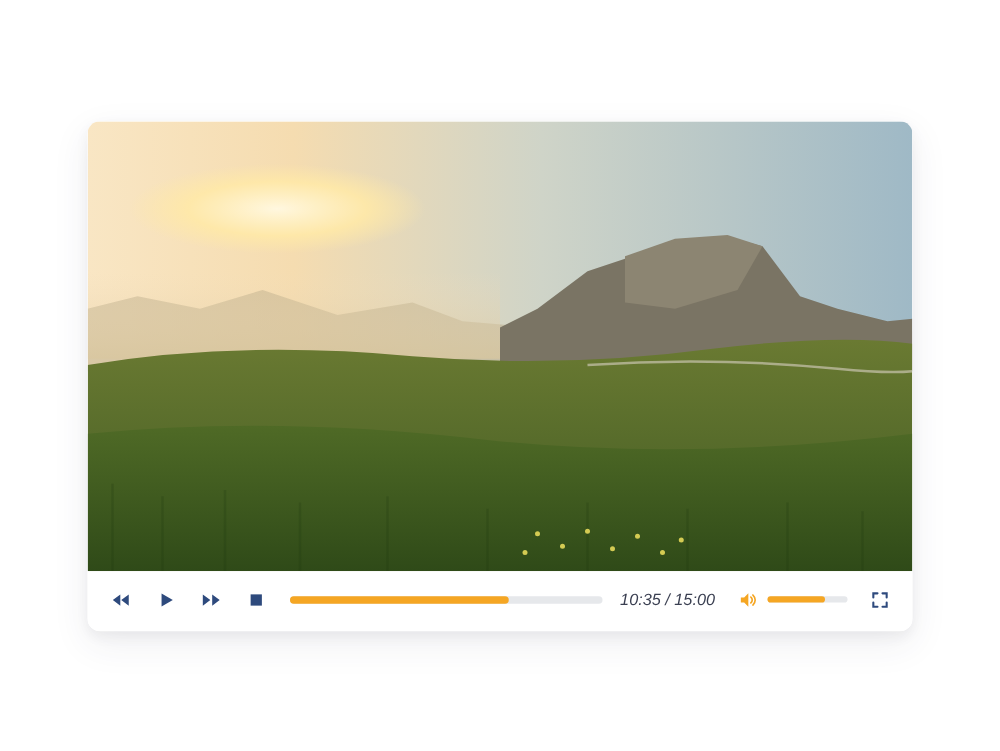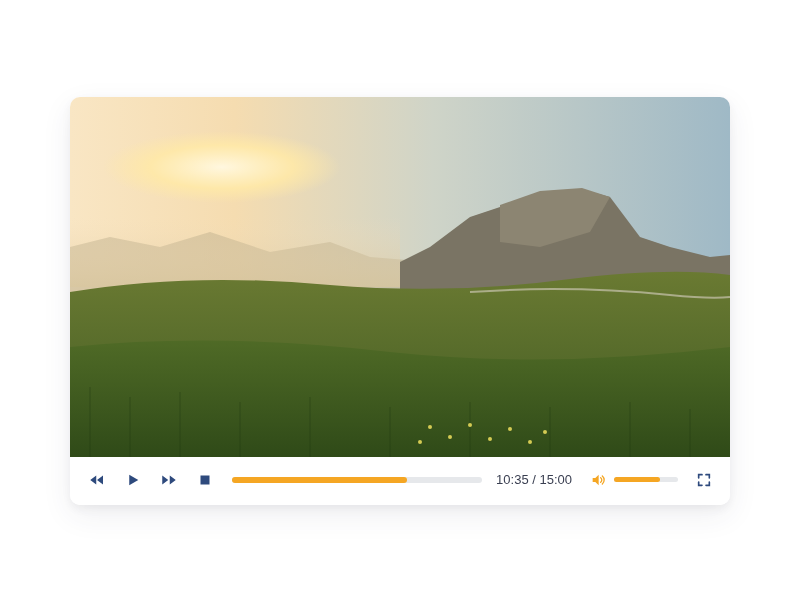--- a/index.html
+++ b/index.html
@@ -45,20 +45,21 @@
       justify-content: center;
       cursor: pointer;
       color: #2e4a7d;
     }
     .btn svg { width: 100%; height: 100%; display: block; }
     .progress-group {
       flex: 1;
       display: flex;
       align-items: center;
       gap: 14px;
+      font-style: italic;
     }
     .track {
       flex: 1;
       height: 6px;
       background: #e6e8eb;
       border-radius: 3px;
       position: relative;
       cursor: pointer;
     }
     .track .fill {

